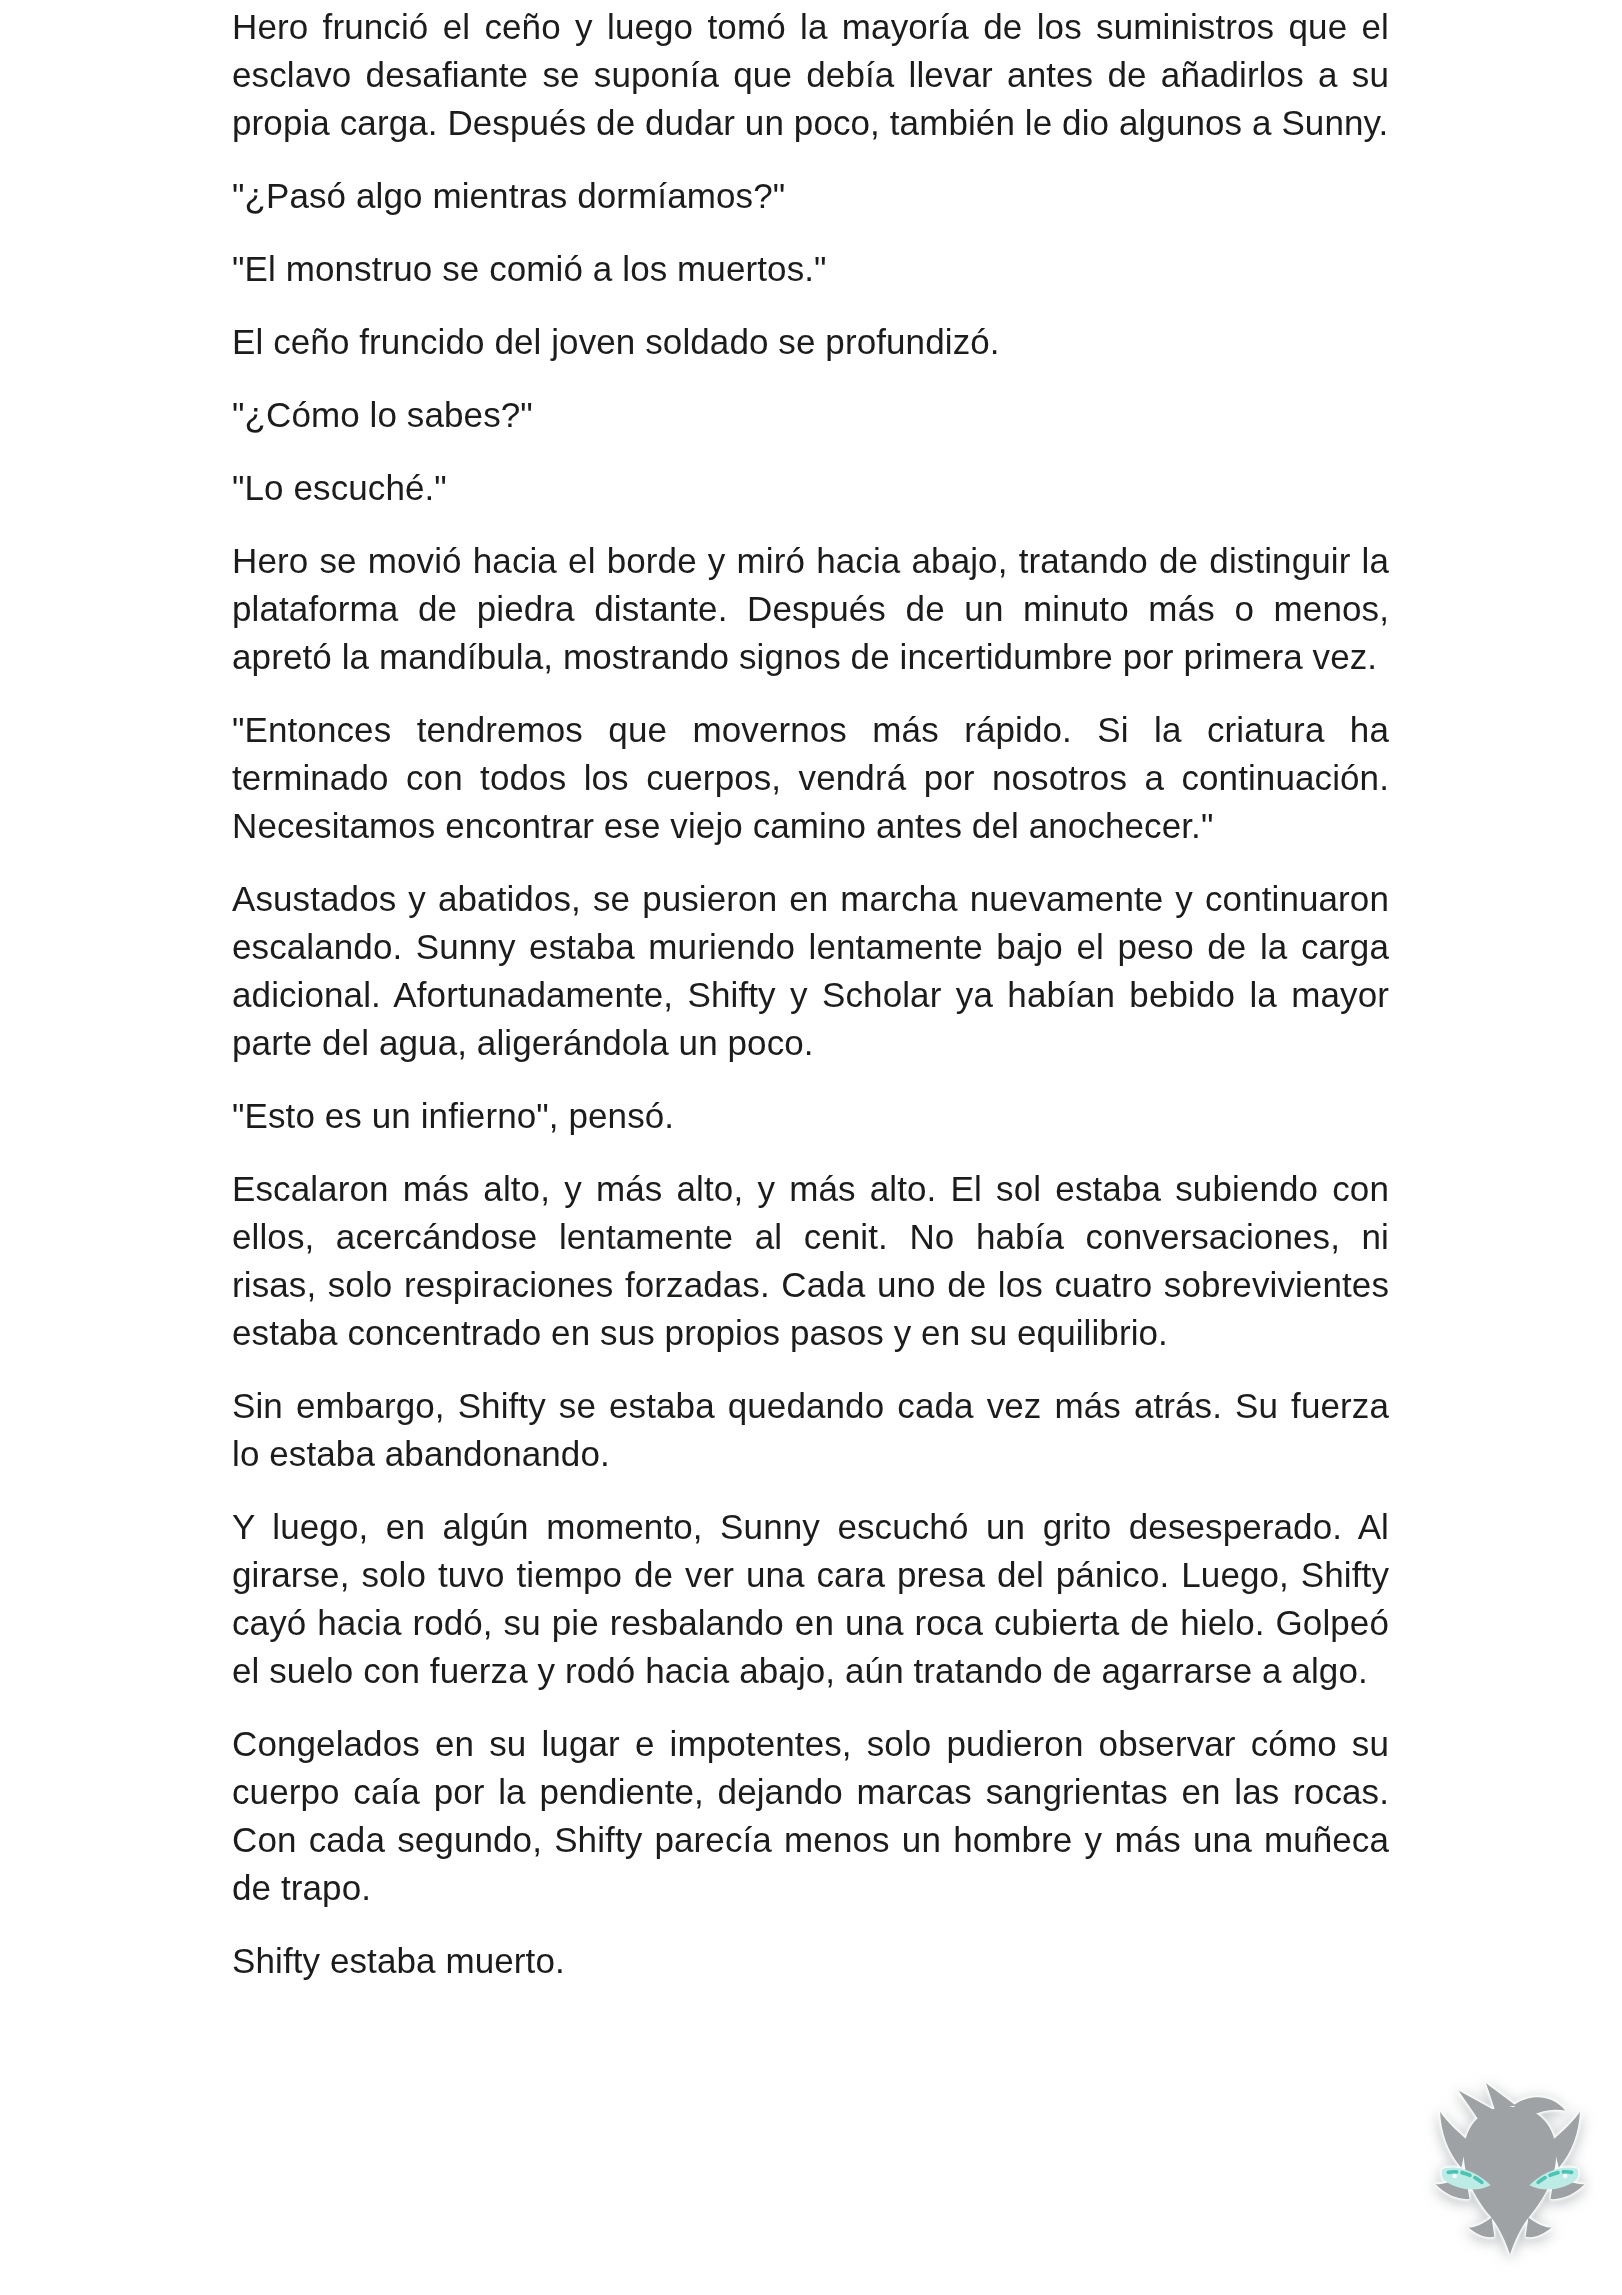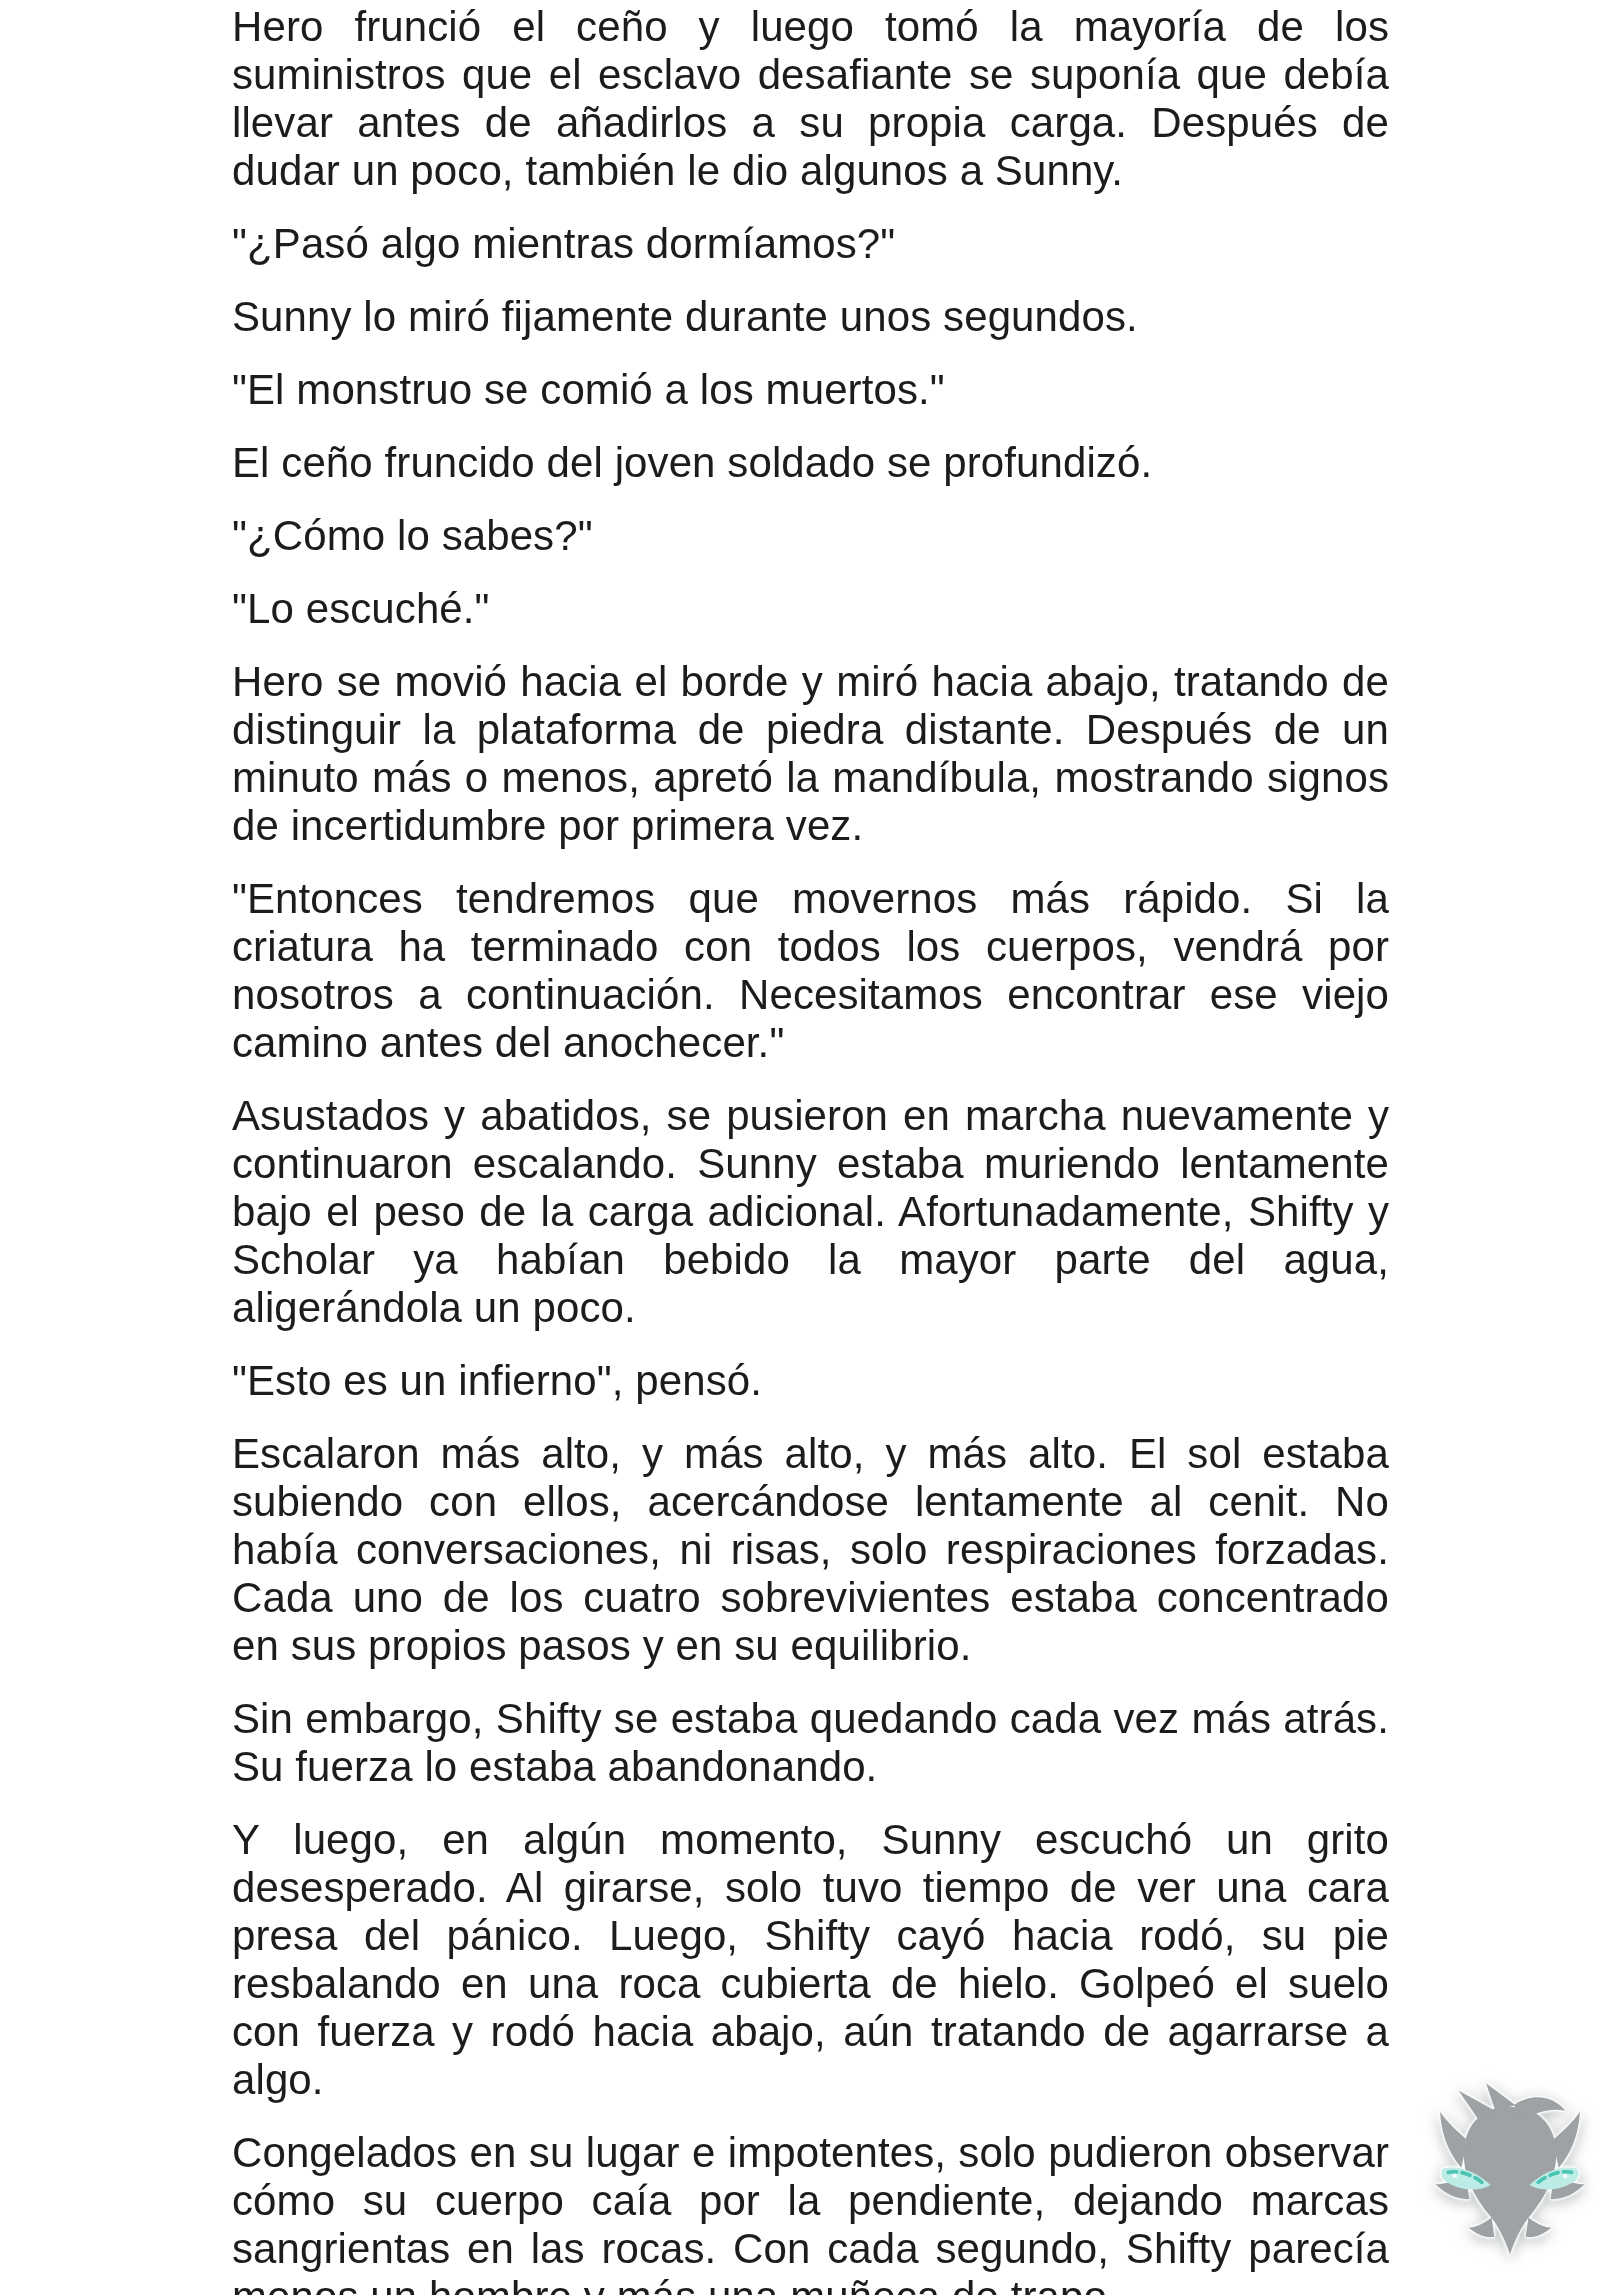--- a/index.html
+++ b/index.html
@@ -16,21 +16,21 @@
     position:relative;overflow:hidden;
     font-family:"Liberation Sans","DejaVu Sans",sans-serif;
     color:var(--text-color);
   }
   .text-column{
     position:absolute;
     left:232px;top:3.1px;
     width:1157px;
   }
   .para{
-    font-size:42px;
+    font-size:35px;
     line-height:48px;
     text-align:justify;
     text-justify:inter-word;
     hyphens:none;
     margin-bottom:25px;
     font-weight:400;
     letter-spacing:0.1px;
   }
   .watermark{
     position:absolute;
@@ -47,21 +47,20 @@
   }
 </style>
 </head>
 <body>
 
 <main class="page">
 
   <article class="text-column">
     <p class="para">Hero frunció el ceño y luego tomó la mayoría de los suministros que el esclavo desafiante se suponía que debía llevar antes de añadirlos a su propia carga. Después de dudar un poco, también le dio algunos a Sunny.</p>
     <p class="para">"¿Pasó algo mientras dormíamos?"</p>
-    <p class="para">Sunny lo miró fijamente durante unos segundos.</p>
     <p class="para">"El monstruo se comió a los muertos."</p>
     <p class="para">El ceño fruncido del joven soldado se profundizó.</p>
     <p class="para">"¿Cómo lo sabes?"</p>
     <p class="para">"Lo escuché."</p>
     <p class="para">Hero se movió hacia el borde y miró hacia abajo, tratando de distinguir la plataforma de piedra distante. Después de un minuto más o menos, apretó la mandíbula, mostrando signos de incertidumbre por primera vez.</p>
     <p class="para">"Entonces tendremos que movernos más rápido. Si la criatura ha terminado con todos los cuerpos, vendrá por nosotros a continuación. Necesitamos encontrar ese viejo camino antes del anochecer."</p>
     <p class="para">Asustados y abatidos, se pusieron en marcha nuevamente y continuaron escalando. Sunny estaba muriendo lentamente bajo el peso de la carga adicional. Afortunadamente, Shifty y Scholar ya habían bebido la mayor parte del agua, aligerándola un poco.</p>
     <p class="para">"Esto es un infierno", pensó.</p>
     <p class="para">Escalaron más alto, y más alto, y más alto. El sol estaba subiendo con ellos, acercándose lentamente al cenit. No había conversaciones, ni risas, solo respiraciones forzadas. Cada uno de los cuatro sobrevivientes estaba concentrado en sus propios pasos y en su equilibrio.</p>
     <p class="para">Sin embargo, Shifty se estaba quedando cada vez más atrás. Su fuerza lo estaba abandonando.</p>

